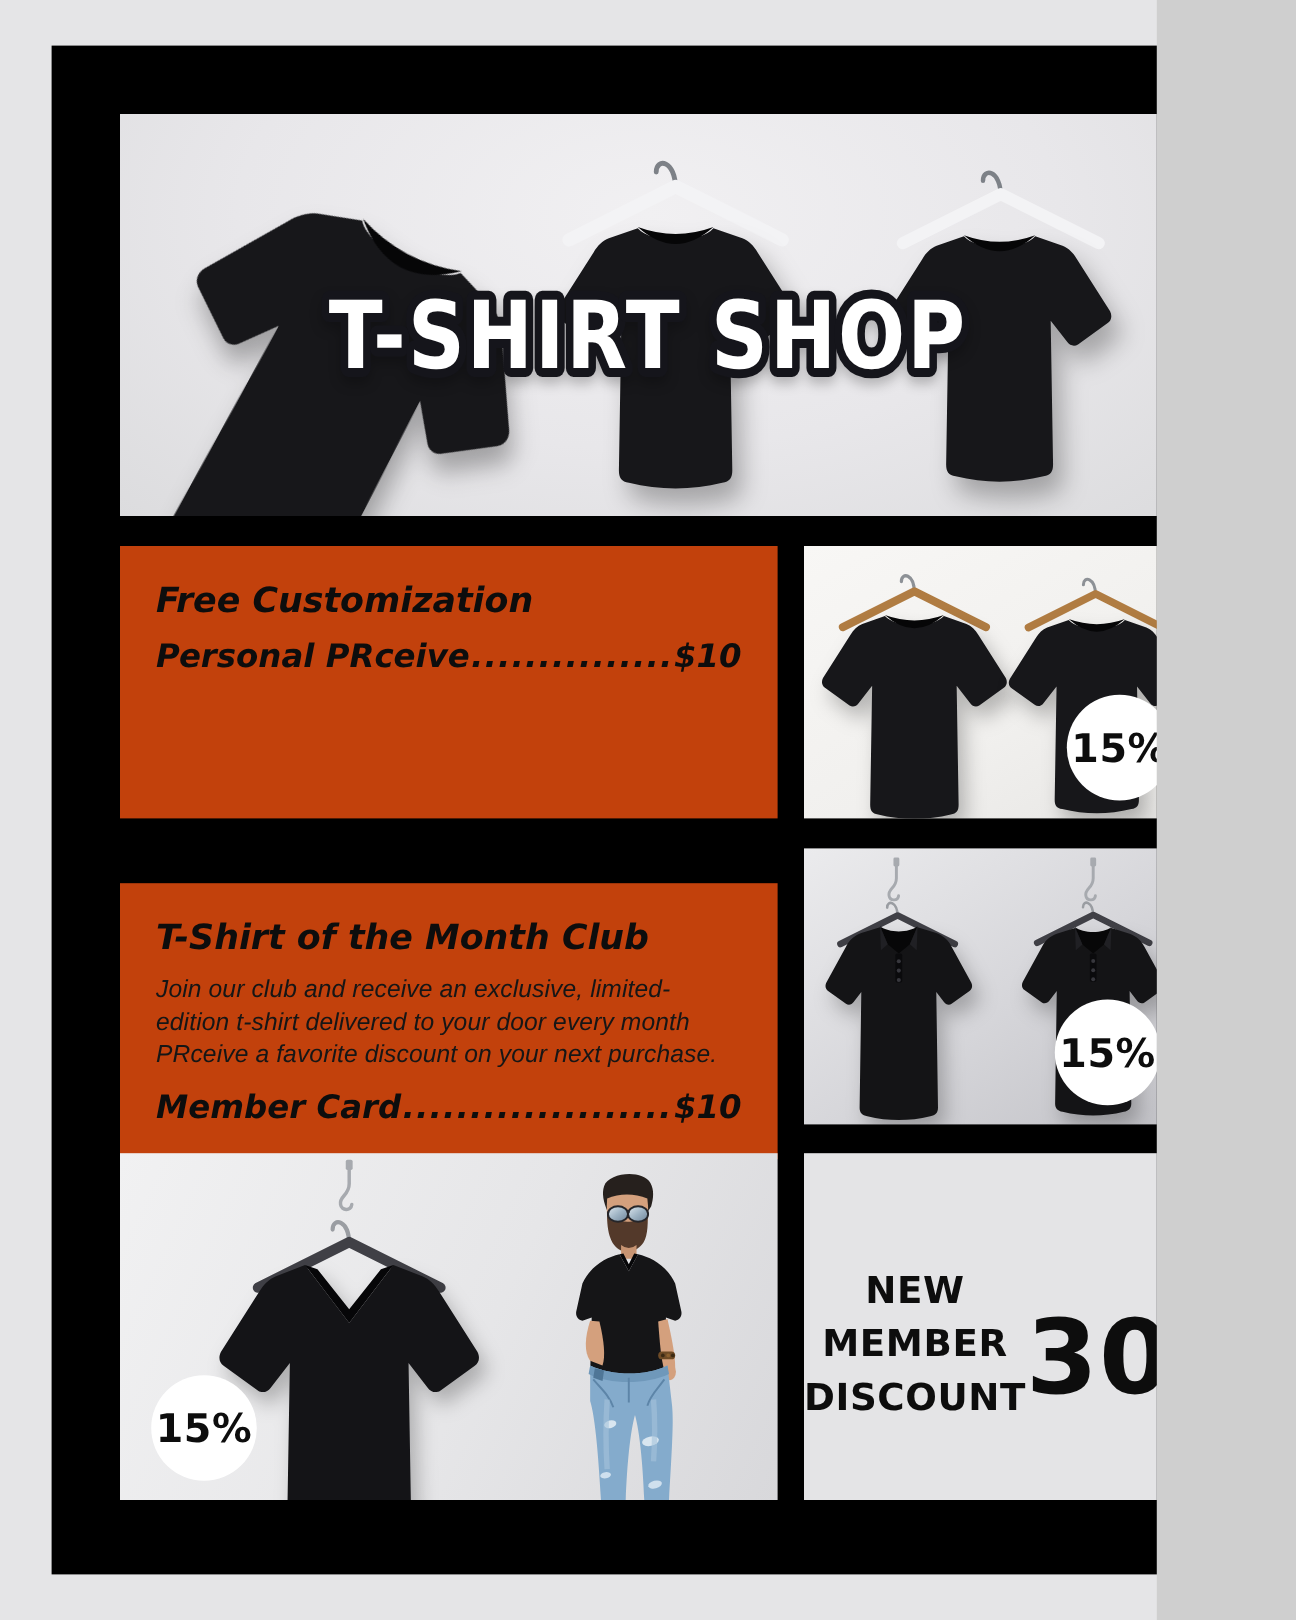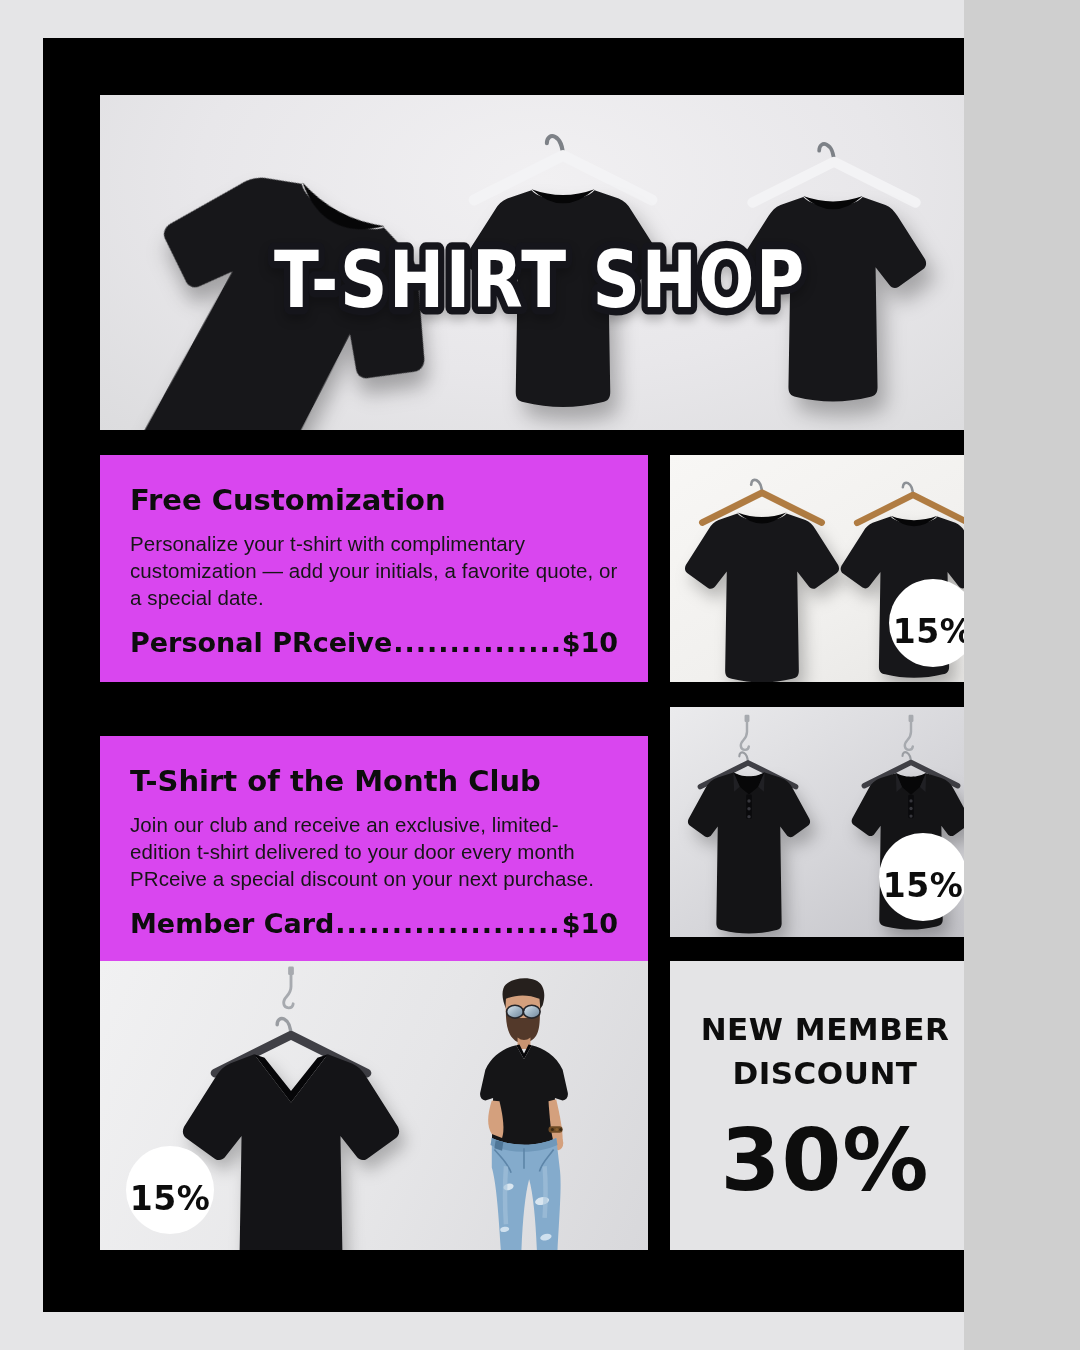--- a/index.html
+++ b/index.html
@@ -3,41 +3,41 @@
 <meta charset="utf-8">
 <style>
   html,body{margin:0;padding:0;background:#cfcfcf;}
   .canvas{
     position:relative;width:964px;height:1350px;
     background:#e5e5e7;overflow:hidden;
     font-family:"Liberation Sans",sans-serif;color:#0d0d0d;
   }
   .frame{position:absolute;left:43px;top:38px;width:994px;height:1274px;background:#000;}
   .panel{position:absolute;overflow:hidden;}
-  .heavy{font-family:"DejaVu Sans","Liberation Sans",sans-serif;font-weight:800;margin-top:16px;}
+  .heavy{font-family:"DejaVu Sans","Liberation Sans",sans-serif;font-weight:800;}
 
   
   .header-panel{
     left:100px;top:95px;width:880px;height:335px;
     background:radial-gradient(ellipse at 50% 25%, #f1f0f2 0%, #e8e7ea 55%, #dcdcde 100%);
   }
   .flat-tee{position:absolute;left:18px;top:62px;width:310px;height:360px;
     transform:rotate(28deg);filter:drop-shadow(10px 12px 10px rgba(0,0,0,0.30));}
   .hang-tee-1{position:absolute;left:358px;top:74px;width:210px;height:244px;
     filter:drop-shadow(8px 14px 10px rgba(0,0,0,0.28));}
   .hanger-w-1{position:absolute;left:352px;top:16px;width:222px;height:97px;}
   .hang-tee-2{position:absolute;left:634px;top:82px;width:198px;height:230px;
     filter:drop-shadow(8px 14px 10px rgba(0,0,0,0.28));}
   .hanger-w-2{position:absolute;left:632px;top:26px;width:204px;height:89px;}
   .title-svg{position:absolute;left:0;top:0;width:880px;height:335px;
     filter:drop-shadow(0 6px 5px rgba(0,0,0,0.22));}
   .title-text{font-family:"DejaVu Sans","Liberation Sans",sans-serif;font-weight:800;letter-spacing:2px;}
 
   
-  .card{background:#d946ef;padding:30px 30px 0 30px;box-sizing:border-box;}
+  .card{background:#c2410c;padding:30px 30px 0 30px;box-sizing:border-box;font-style:italic;}
   .card-1{left:100px;top:455px;width:548px;height:227px;}
   .card-2{left:100px;top:736px;width:548px;height:230px;}
   .card h2{margin:0;font-size:29px;line-height:1.1;}
   .card p{margin:13px 0 0 0;font-size:20.5px;line-height:1.33;color:#161616;letter-spacing:0.1px;}
   .price-line{display:flex;align-items:baseline;margin-top:15px;font-size:27px;}
   .price-label{white-space:nowrap;}
   .price-leader{flex:1;overflow:hidden;white-space:nowrap;margin:0 1px;letter-spacing:1px;}
   .price-value{white-space:nowrap;}
 
   
@@ -53,21 +53,21 @@
   
   .badge{position:absolute;width:88px;height:88px;border-radius:50%;background:#ffffff;
     display:flex;align-items:center;justify-content:center;z-index:5;}
   .badge span{font-size:33px;letter-spacing:0.5px;}
   .badge-tees{left:219px;top:124px;}
   .badge-polos{left:209px;top:126px;}
   .badge-vneck{left:26px;top:185px;}
 
   
   .discount-card{left:670px;top:961px;width:310px;height:289px;background:#e4e4e6;
-    display:flex;flex-direction:column;align-items:center;padding-top:30px;box-sizing:border-box;}
+    display:flex;flex-direction:row;align-items:center;padding-top:30px;box-sizing:border-box;}
   .discount-title{text-align:center;font-size:31px;line-height:1.42;letter-spacing:0.5px;}
   .discount-value{margin-top:22px;font-size:86px;line-height:1;letter-spacing:1px;}
 </style>
 </head>
 <body>
 
 <svg width="0" height="0" style="position:absolute" aria-hidden="true">
   <defs>
     <linearGradient id="lensgrad" x1="0" y1="0" x2="1" y2="1">
       <stop offset="0" stop-color="#dfe9f0"></stop>
@@ -168,21 +168,20 @@
     <svg class="hang-tee-2" viewBox="0 0 200 232">
         <use href="#tee"></use>
       </svg>
     <svg class="title-svg" viewBox="0 0 880 335">
       <text class="title-text" x="440" y="212" text-anchor="middle" font-size="78" fill="#ffffff" stroke="#15151b" stroke-width="15" paint-order="stroke" stroke-linejoin="round" textLength="532" lengthAdjust="spacingAndGlyphs">T-SHIRT SHOP</text>
     </svg>
   </section>
 
   <section class="panel card card-1">
     <h2 class="heavy">Free Customization</h2>
-    <p>Personalize your t-shirt with complimentary customization — add your initials, a favorite quote, or a special date.</p>
     <div class="price-line heavy">
       <span class="price-label">Personal PRceive</span>
       <span class="price-leader">....................................................</span>
       <span class="price-value">$10</span>
     </div>
   </section>
 
   <section class="panel photo-tees">
     <svg class="ph" style="left:17px;top:8px;width:150px;height:65px" viewBox="0 0 220 96">
         <use href="#hanger-wood"></use>
@@ -196,21 +195,21 @@
     <svg class="ph shadowed" style="left:166px;top:46px;width:156px;height:181px" viewBox="0 0 200 232">
         <use href="#tee"></use>
       </svg>
     <div class="badge badge-tees">
       <span class="heavy">15%</span>
     </div>
   </section>
 
   <section class="panel card card-2">
     <h2 class="heavy">T-Shirt of the Month Club</h2>
-    <p>Join our club and receive an exclusive, limited-edition t-shirt delivered to your door every month PRceive a special discount on your next purchase.</p>
+    <p>Join our club and receive an exclusive, limited-edition t-shirt delivered to your door every month PRceive a favorite discount on your next purchase.</p>
     <div class="price-line heavy">
       <span class="price-label">Member Card</span>
       <span class="price-leader">....................................................</span>
       <span class="price-value">$10</span>
     </div>
   </section>
 
   <section class="panel photo-polos">
     <svg class="ph" style="left:66px;top:6px;width:22px;height:40px" viewBox="0 0 36 64">
         <use href="#wallhook"></use>

